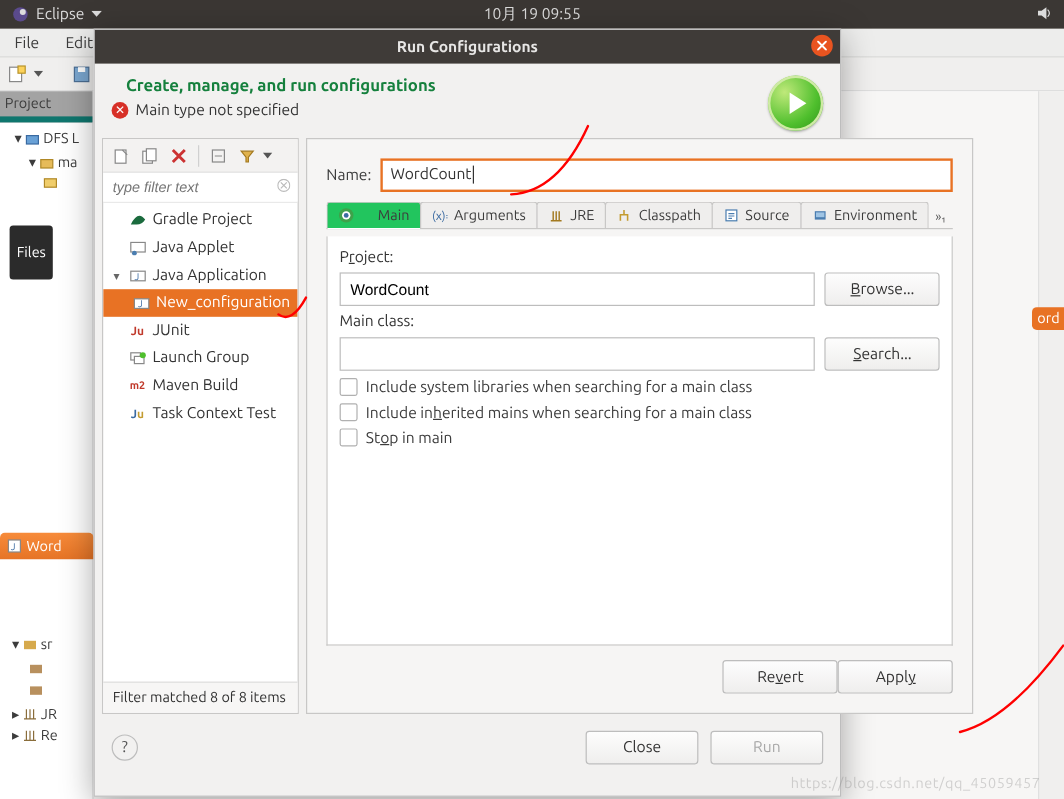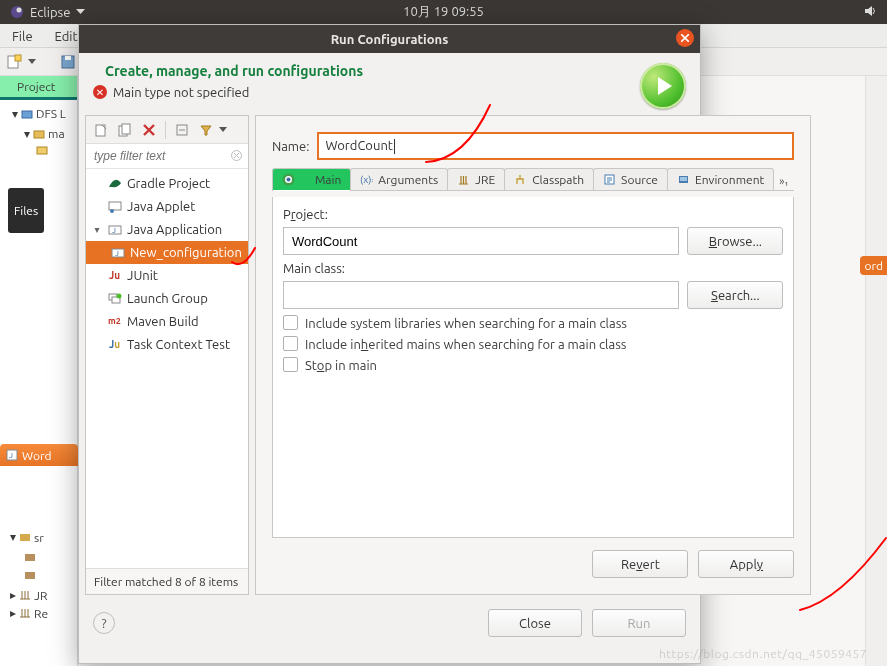--- a/index.html
+++ b/index.html
@@ -13,21 +13,21 @@
   .menubar { height: 24px; background: #ededec; border-bottom: 1px solid #d6d6d4; display: flex; align-items: center; padding: 0 6px; gap: 10px; font-size: 13px; color: #3c3c3c; }
   .menubar .m { padding: 2px 6px; }
 
   .toolbar1 { height: 28px; background: #f0efee; border-bottom: 1px solid #dedede; display: flex; align-items: center; padding: 0 6px; gap: 6px; }
   .ticon { width: 16px; height: 16px; display: inline-block; }
   .svg { display: block; }
   .spacer { width: 12px; }
 
   .mainbg { position: absolute; top: 76px; left: 0; right: 0; bottom: 0; background: #f7f6f5; }
   .projpane { position: absolute; top: 0; left: 0; width: 78px; bottom: 0; border-right: 1px solid #dcdcdc; background: #fff; }
-  .projpane .hdr { font-size: 12px; padding: 4px 17px; background: #86efac; border-bottom: 3px solid #0f766e; }
+  .projpane .hdr { font-size: 12px; padding: 4px 4px; background: #a3a3a3; border-bottom: 5px solid #0f766e; }
   .tree { padding: 4px 2px; font-size: 12px; line-height: 20px; }
   .trow { display: flex; align-items: center; gap: 3px; }
   .ind1 { padding-left: 10px; } .ind2 { padding-left: 22px; } .ind3 { padding-left: 34px; }
   .taby { position: absolute; bottom: 200px; left: 0; width: 78px; height: 22px; background: linear-gradient(#f78b3a,#e67426); color: #fff; font-size: 12px; display: flex; align-items: center; padding: 0 6px; border-top-right-radius: 4px; border-top-left-radius: 4px; }
   .taby2 { position: absolute; bottom: 120px; left: 10px; height: 18px; font-size: 12px; }
   .tabsub { position: absolute; bottom: 100px; left: 24px; height: 18px; font-size: 12px; }
   .tabsub2 { position: absolute; bottom: 82px; left: 24px; height: 18px; font-size: 12px; }
   .tabjr { position: absolute; bottom: 64px; left: 10px; font-size: 12px; }
   .tabre { position: absolute; bottom: 46px; left: 10px; font-size: 12px; }
   .rightbar { position: absolute; top: 0; right: 0; width: 22px; bottom: 0; background: #f0efee; border-left: 1px solid #e0e0e0; }
@@ -78,21 +78,21 @@
 
   .tabbody { flex: 1; background: #fff; border: 1px solid #c8c7c6; border-top: none; padding: 10px; display: flex; flex-direction: column; gap: 6px; }
   .fldlbl { font-size: 13px; color: #333; }
   .inline { display: flex; gap: 8px; align-items: stretch; }
   .txtbox { flex: 1; height: 28px; border: 1px solid #bdbdbd; background: #fff; padding: 4px 8px; font-size: 13px; }
   .btn { height: 28px; min-width: 96px; border: 1px solid #bdbdbd; background: linear-gradient(#fdfdfd,#efeeed); border-radius: 3px; font-size: 13px; padding: 0 10px; display: flex; align-items: center; justify-content: center; color: #333; }
   .btn .ul { text-decoration: underline; }
   .chk { display: flex; align-items: center; gap: 7px; font-size: 13px; }
   .chkbox { width: 15px; height: 15px; border: 1px solid #b0b0b0; background: #fff; border-radius: 2px; }
 
-  .revrow { display: flex; justify-content: flex-end; gap: 10px; padding: 6px 0 0 0; }
+  .revrow { display: flex; justify-content: flex-end; padding: 6px 0 0 0; }
 
   .dfooter { display: flex; align-items: center; padding: 14px; gap: 10px; }
   .help { width: 22px; height: 22px; border: 1px solid #bdbdbd; border-radius: 50%; display: flex; align-items: center; justify-content: center; color: #555; }
   .dfooter .spacerf { flex: 1; }
   .dfooter .btn { min-width: 94px; }
 
   
   .redstroke { position: absolute; pointer-events: none; }
 
   .wm { position: absolute; right: 20px; bottom: 6px; color: rgba(120,120,120,0.3); font-size: 12px; letter-spacing: 0.5px; }

